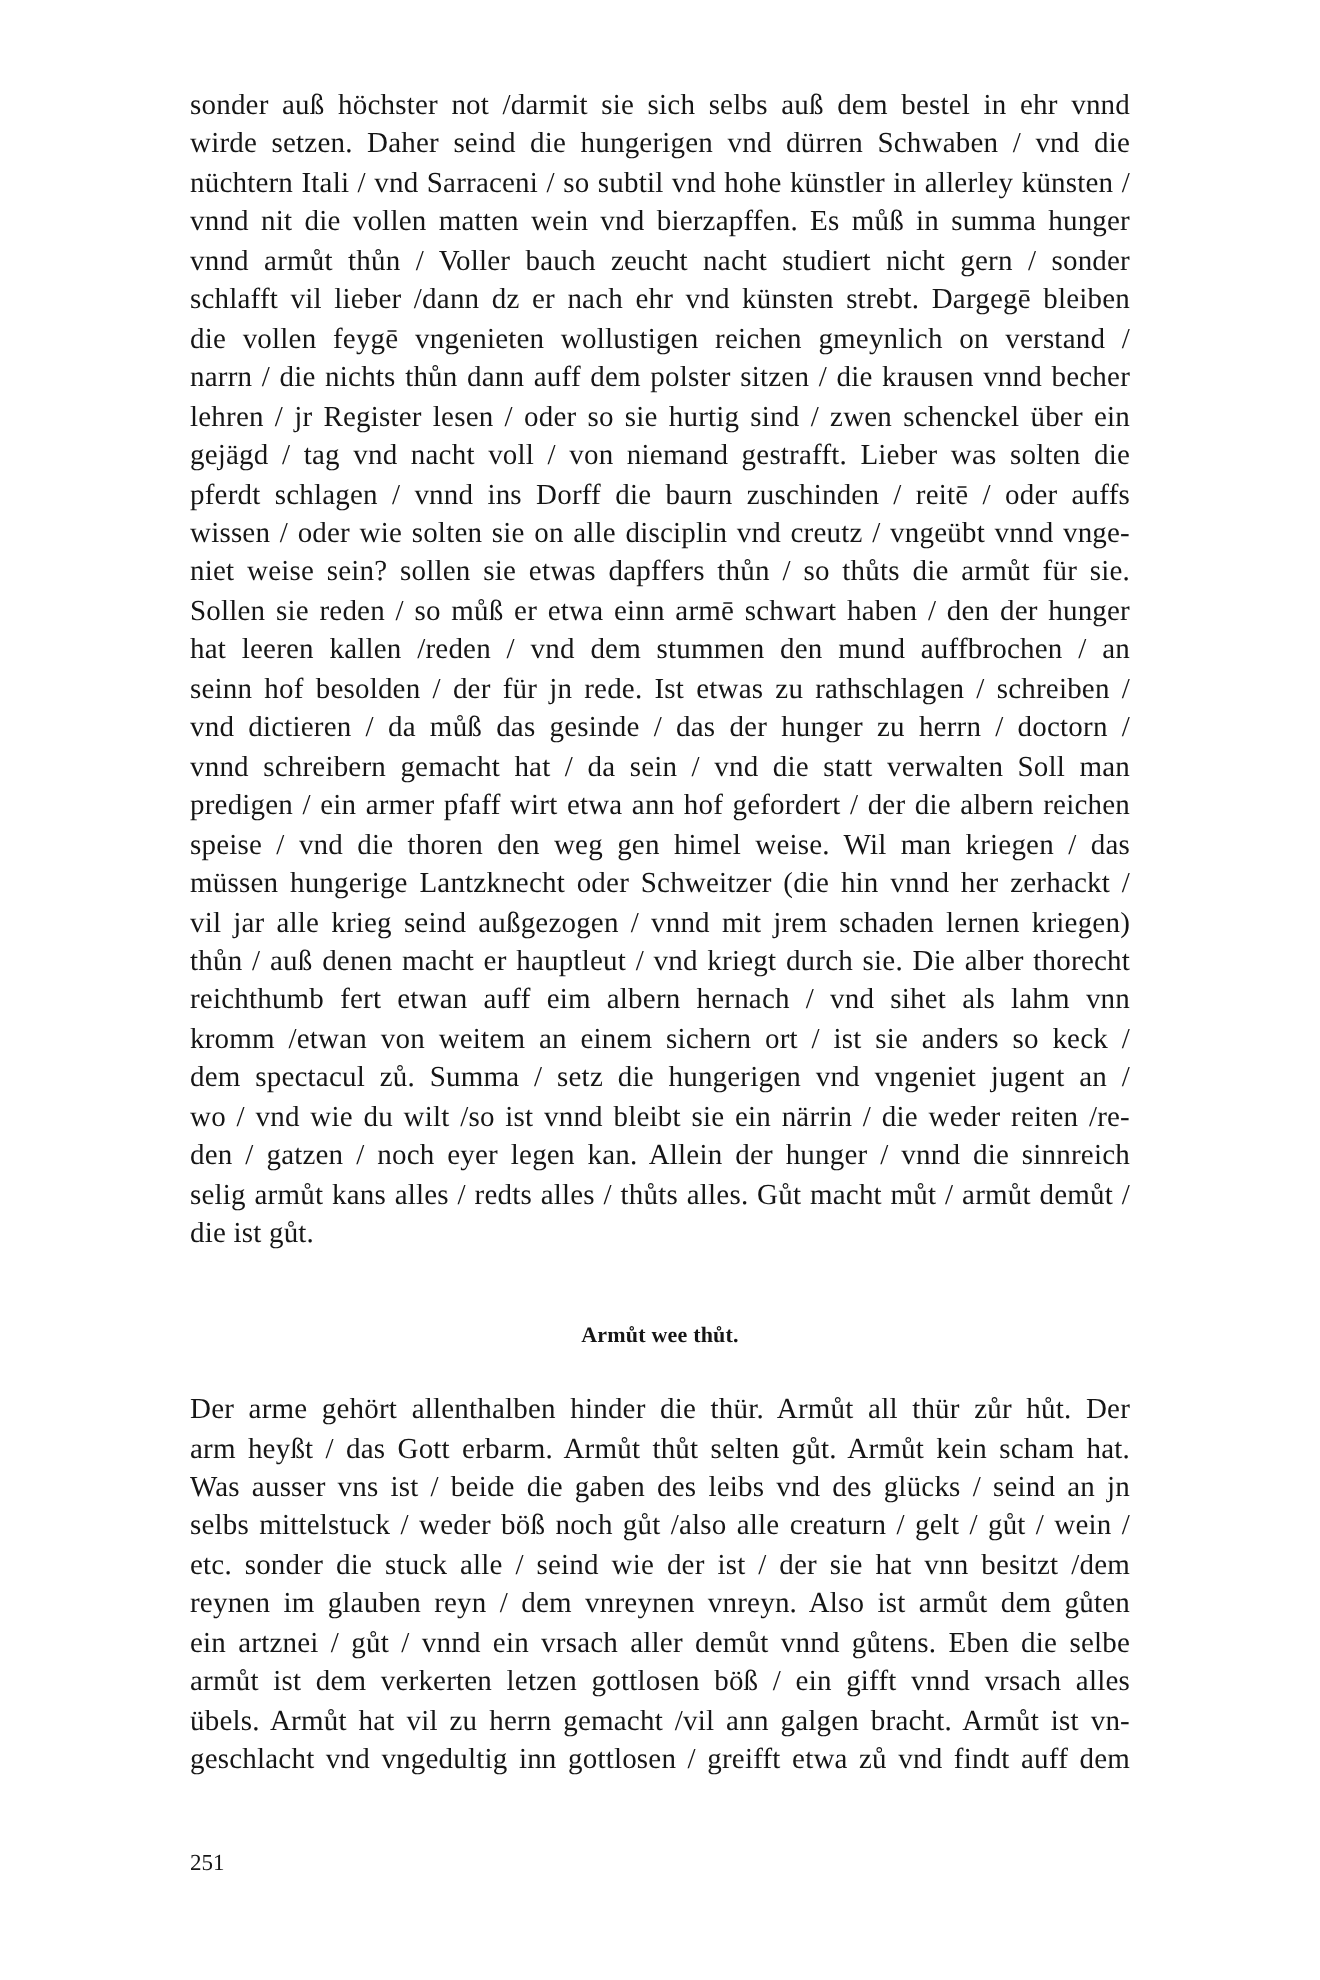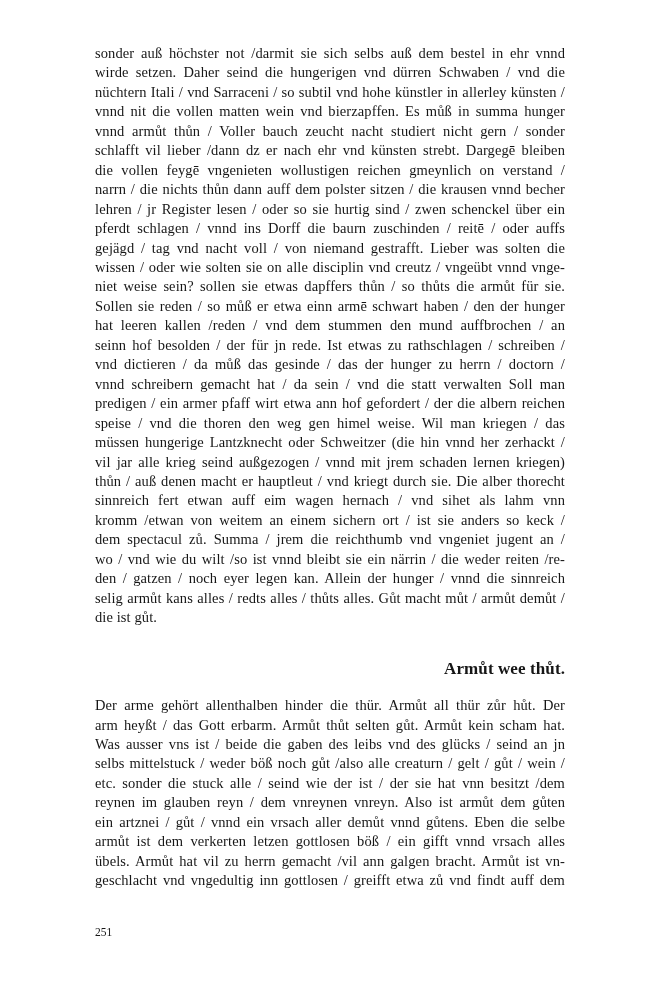--- a/index.html
+++ b/index.html
@@ -34,23 +34,23 @@
   }
   .line {
     text-align: justify;
     text-align-last: justify;
     white-space: normal;
   }
   .line-last {
     text-align-last: left;
   }
   .heading {
-    font-size: 17px;
+    font-size: 11px;
     font-weight: 700;
-    text-align: right;
+    text-align: center;
     line-height: 19.45px;
     margin: 31px 0 18px 0;
   }
   .page-number {
     position: absolute;
     top: 925px;
     left: 95px;
     width: 470px;
     font-size: 11.5px;
     line-height: 14px;
@@ -64,37 +64,37 @@
     <div class="paragraph">
         <div class="line">sonder auß höchster not /darmit sie sich selbs auß dem bestel in ehr vnnd</div>
         <div class="line">wirde setzen. Daher seind die hungerigen vnd dürren Schwaben / vnd die</div>
         <div class="line">nüchtern Itali / vnd Sarraceni / so subtil vnd hohe künstler in allerley künsten /</div>
         <div class="line">vnnd nit die vollen matten wein vnd bierzapffen. Es můß in summa hunger</div>
         <div class="line">vnnd armůt thůn / Voller bauch zeucht nacht studiert nicht gern / sonder</div>
         <div class="line">schlafft vil lieber /dann dz er nach ehr vnd künsten strebt. Dargegē bleiben</div>
         <div class="line">die vollen feygē vngenieten wollustigen reichen gmeynlich on verstand /</div>
         <div class="line">narrn / die nichts thůn dann auff dem polster sitzen / die krausen vnnd becher</div>
         <div class="line">lehren / jr Register lesen / oder so sie hurtig sind / zwen schenckel über ein</div>
+        <div class="line">gejägd / tag vnd nacht voll / von niemand gestrafft. Lieber was solten die</div>
         <div class="line">pferdt schlagen / vnnd ins Dorff die baurn zuschinden / reitē / oder auffs</div>
-        <div class="line">gejägd / tag vnd nacht voll / von niemand gestrafft. Lieber was solten die</div>
         <div class="line">wissen / oder wie solten sie on alle disciplin vnd creutz / vngeübt vnnd vnge-</div>
         <div class="line">niet weise sein? sollen sie etwas dapffers thůn / so thůts die armůt für sie.</div>
         <div class="line">Sollen sie reden / so můß er etwa einn armē schwart haben / den der hunger</div>
         <div class="line">hat leeren kallen /reden / vnd dem stummen den mund auffbrochen / an</div>
         <div class="line">seinn hof besolden / der für jn rede. Ist etwas zu rathschlagen / schreiben /</div>
         <div class="line">vnd dictieren / da můß das gesinde / das der hunger zu herrn / doctorn /</div>
         <div class="line">vnnd schreibern gemacht hat / da sein / vnd die statt verwalten Soll man</div>
         <div class="line">predigen / ein armer pfaff wirt etwa ann hof gefordert / der die albern reichen</div>
         <div class="line">speise / vnd die thoren den weg gen himel weise. Wil man kriegen / das</div>
         <div class="line">müssen hungerige Lantzknecht oder Schweitzer (die hin vnnd her zerhackt /</div>
         <div class="line">vil jar alle krieg seind außgezogen / vnnd mit jrem schaden lernen kriegen)</div>
         <div class="line">thůn / auß denen macht er hauptleut / vnd kriegt durch sie. Die alber thorecht</div>
-        <div class="line">sinnreich fert etwan auff eim wagen hernach / vnd sihet als lahm vnn</div>
+        <div class="line">reichthumb fert etwan auff eim albern hernach / vnd sihet als lahm vnn</div>
         <div class="line">kromm /etwan von weitem an einem sichern ort / ist sie anders so keck /</div>
-        <div class="line">dem spectacul zů. Summa / jrem die reichthumb vnd vngeniet jugent an /</div>
+        <div class="line">dem spectacul zů. Summa / setz die hungerigen vnd vngeniet jugent an /</div>
         <div class="line">wo / vnd wie du wilt /so ist vnnd bleibt sie ein närrin / die weder reiten /re-</div>
         <div class="line">den / gatzen / noch eyer legen kan. Allein der hunger / vnnd die sinnreich</div>
         <div class="line">selig armůt kans alles / redts alles / thůts alles. Gůt macht můt / armůt demůt /</div>
         <div class="line line-last">die ist gůt.</div>
       </div>
     <div class="heading">Armůt wee thůt.</div>
     <div class="paragraph">
         <div class="line">Der arme gehört allenthalben hinder die thür. Armůt all thür zůr hůt. Der</div>
         <div class="line">arm heyßt / das Gott erbarm. Armůt thůt selten gůt. Armůt kein scham hat.</div>
         <div class="line">Was ausser vns ist / beide die gaben des leibs vnd des glücks / seind an jn</div>

